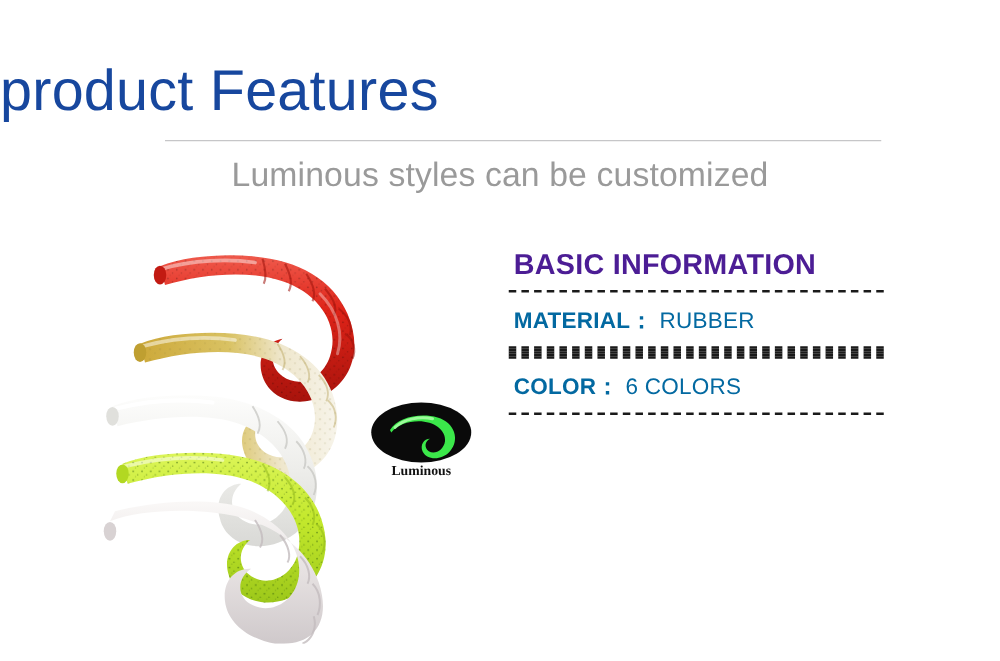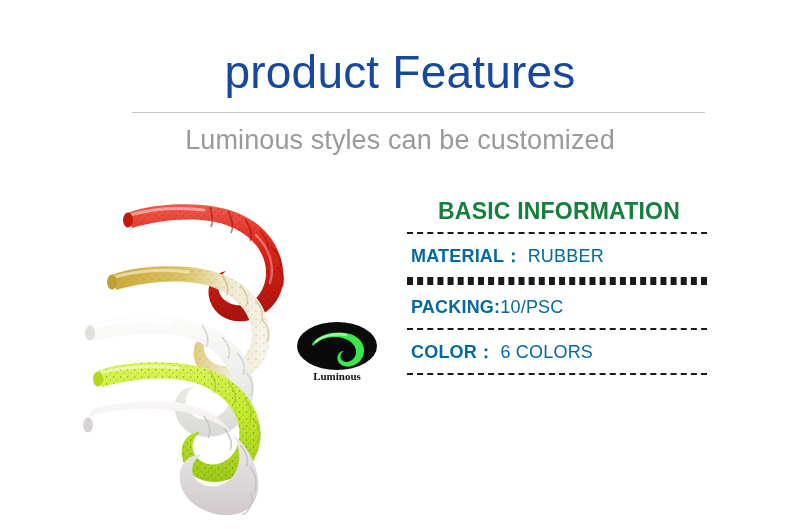--- a/index.html
+++ b/index.html
@@ -22,21 +22,20 @@
     left: 0;
     top: 0;
     width: 800px;
     height: 170px;
   }
   #page-title {
     position: absolute;
     left: 0;
     top: 44px;
     width: 800px;
-    text-align: center;
     font-size: 46px;
     line-height: 56px;
     font-weight: 400;
     color: #17479E;
     letter-spacing: 0.2px;
   }
   #title-divider {
     position: absolute;
     left: 132px;
     top: 112px;
@@ -83,24 +82,23 @@
   #info-panel {
     position: absolute;
     left: 407px;
     top: 196px;
     width: 300px;
   }
   .info-heading {
     font-size: 23px;
     line-height: 30px;
     font-weight: 700;
-    color: #15803d;
+    color: #4c1d95;
     letter-spacing: 0.2px;
     padding: 0 0 6px 4px;
-    text-align: center;
   }
   .dashed-rule {
     height: 0;
     border-top: 2px dashed #1a1a1a;
     margin: 0;
   }
   .info-row {
     display: flex;
     align-items: baseline;
     font-size: 18px;
@@ -263,24 +261,20 @@
     <span class="info-value"> RUBBER</span>
   </div>
   <div class="dashed-rule"></div>
 
   <div class="dashed-rule"></div>
 
   <div class="dashed-rule"></div>
 
   <div class="dashed-rule"></div>
 
-  <div class="info-row">
-    <span class="info-label">PACKING:</span>
-    <span class="info-value">10/PSC</span>
-  </div>
   <div class="dashed-rule"></div>
 
   <div class="info-row">
     <span class="info-label">COLOR：</span>
     <span class="info-value"> 6 COLORS</span>
   </div>
   <div class="dashed-rule"></div>
 </div>
 
 </body></html>

